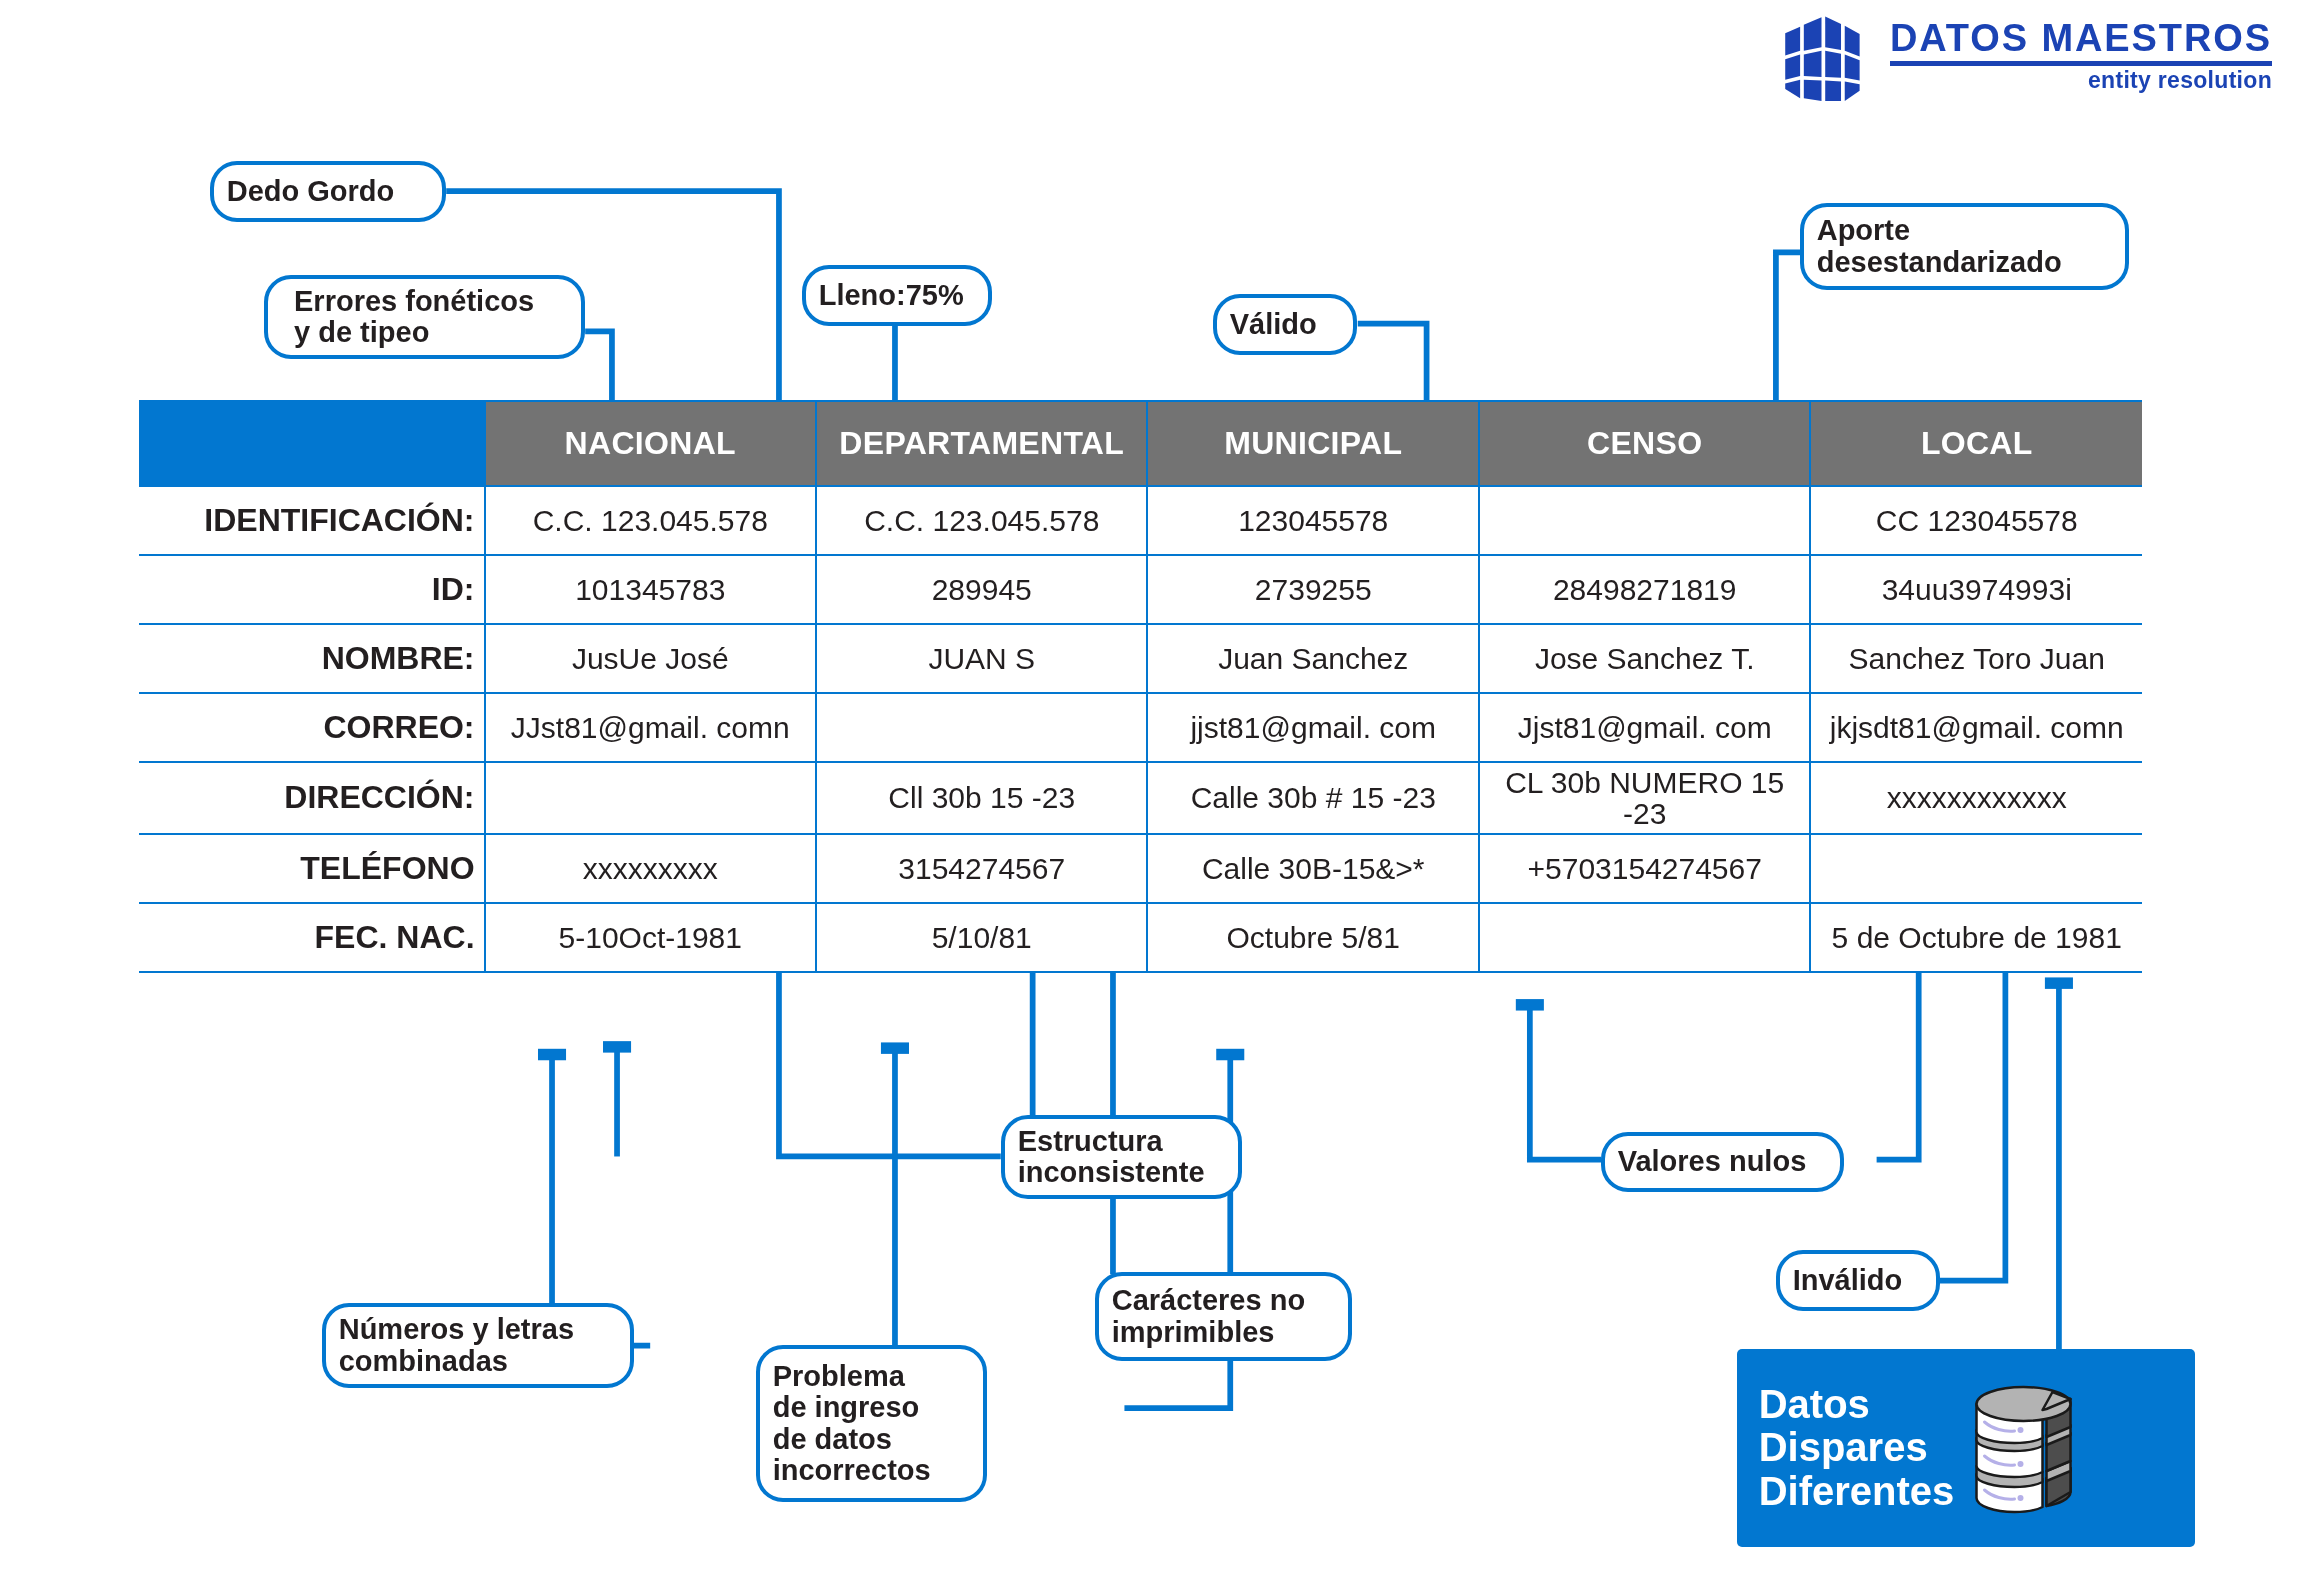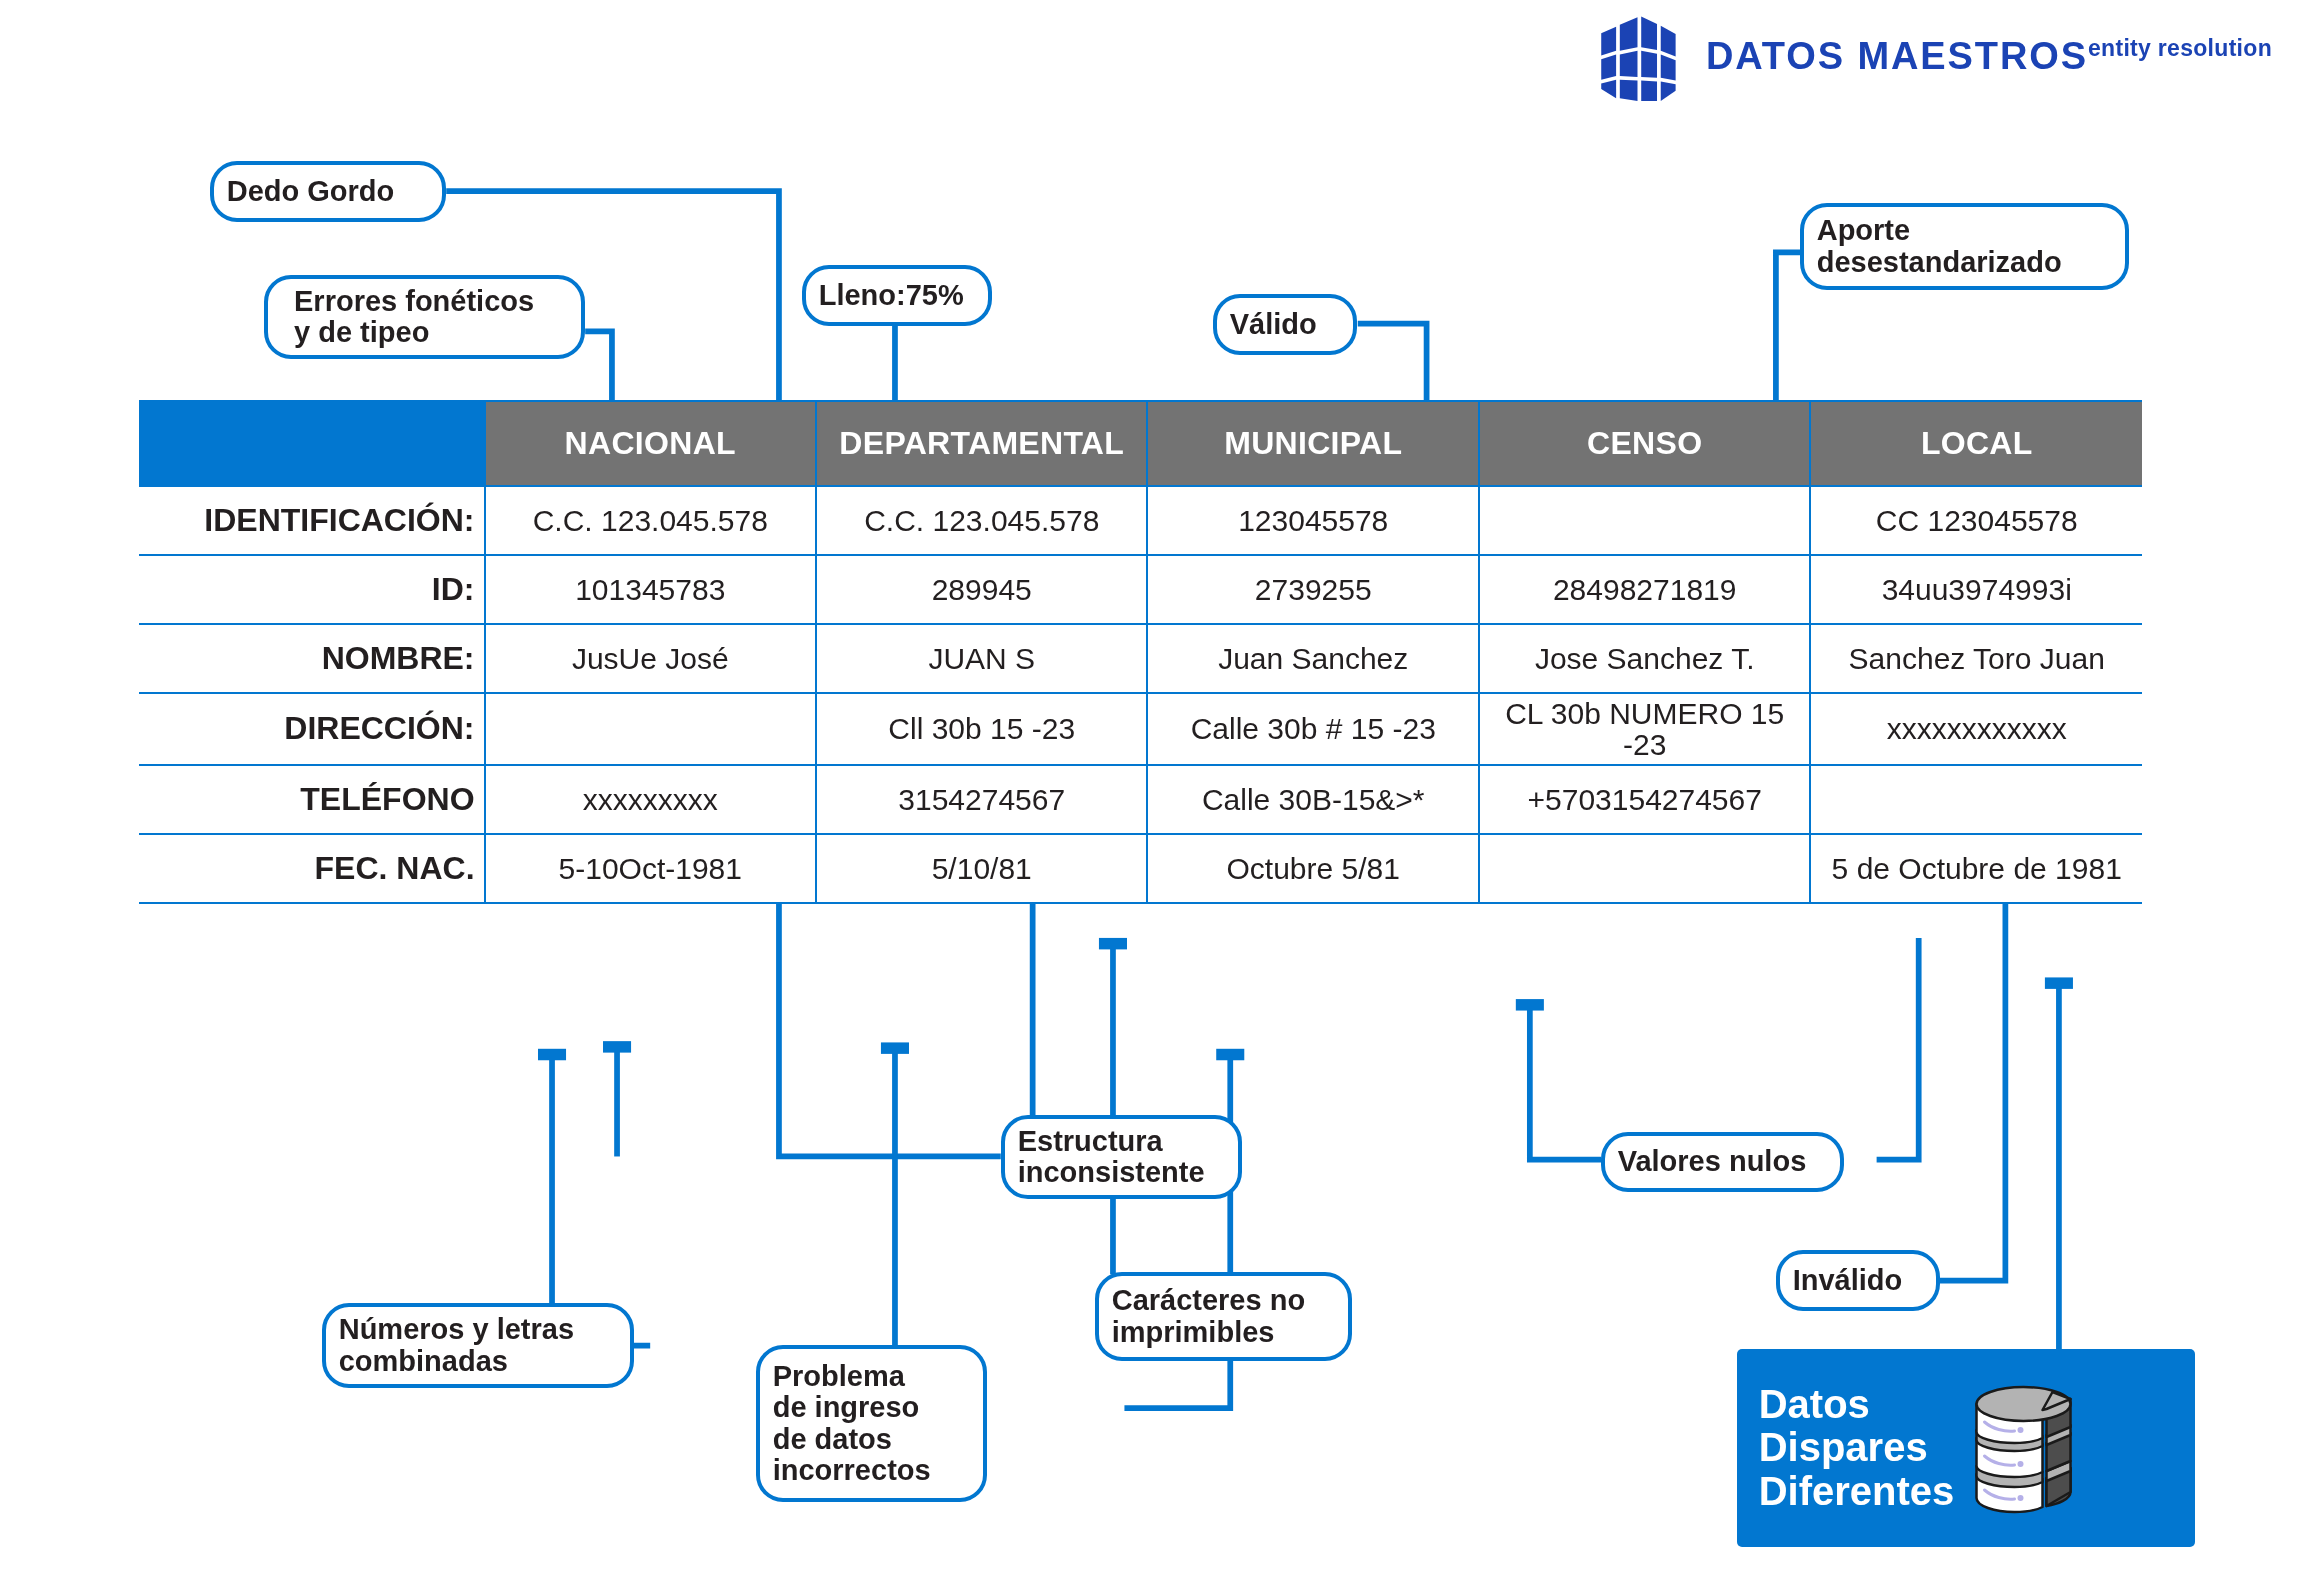--- a/index.html
+++ b/index.html
@@ -10,21 +10,21 @@
     overflow: hidden;
   }
   #stage { position: relative; width: 2319px; height: 1570px; background:#fff; }
 
   
   #wires { position:absolute; left:0; top:0; width:2319px; height:1570px; z-index:1; }
 
   
   .logo { position:absolute; right:47px; top:9px; display:flex; align-items:center; gap:14px; z-index:4; }
   .logo-cube { width:96px; height:93px; }
-  .logo-words { display:flex; flex-direction:row; align-items:stretch; }
+  .logo-words { display:flex; flex-direction:column; align-items:stretch; }
   .logo-title { font-size:38px; font-weight:700; letter-spacing:1.9px; color:#1b43b4; line-height:1; white-space:nowrap; }
   .logo-rule { height:4.5px; background:#1b43b4; margin:4.5px 0 3.8px 0; }
   .logo-sub { font-size:23px; font-weight:700; color:#1b43b4; text-align:right; letter-spacing:0.3px; line-height:1; }
 
   
   #tablewrap { position:absolute; left:139px; top:400px; width:2003px; z-index:3; }
   table.grid { border-collapse:collapse; width:2003px; table-layout:fixed; background:#fff; }
   table.grid col.c0 { width:345px; }
   table.grid col.cN { width:331px; }
   table.grid th, table.grid td {
@@ -191,20 +191,32 @@
         </tr>
         <tr>
           <td class="rowlabel">NOMBRE:</td>
           <td>JusUe José</td>
           <td>JUAN S</td>
           <td>Juan Sanchez</td>
           <td>Jose Sanchez T.</td>
           <td>Sanchez Toro Juan</td>
         </tr>
         <tr>
+          <td class="rowlabel">CORREO:</td>
+          <td>JJst81@gmail.
+comn</td>
+          <td></td>
+          <td>jjst81@gmail.
+com</td>
+          <td>Jjst81@gmail.
+com</td>
+          <td>jkjsdt81@gmail.
+comn</td>
+        </tr>
+        <tr>
           <td class="rowlabel">DIRECCIÓN:</td>
           <td></td>
           <td>Cll 30b 15 -23</td>
           <td>Calle 30b # 15
 -23</td>
           <td>CL 30b NUMERO
 15 -23</td>
           <td>xxxxxxxxxxxx</td>
         </tr>
         <tr>

